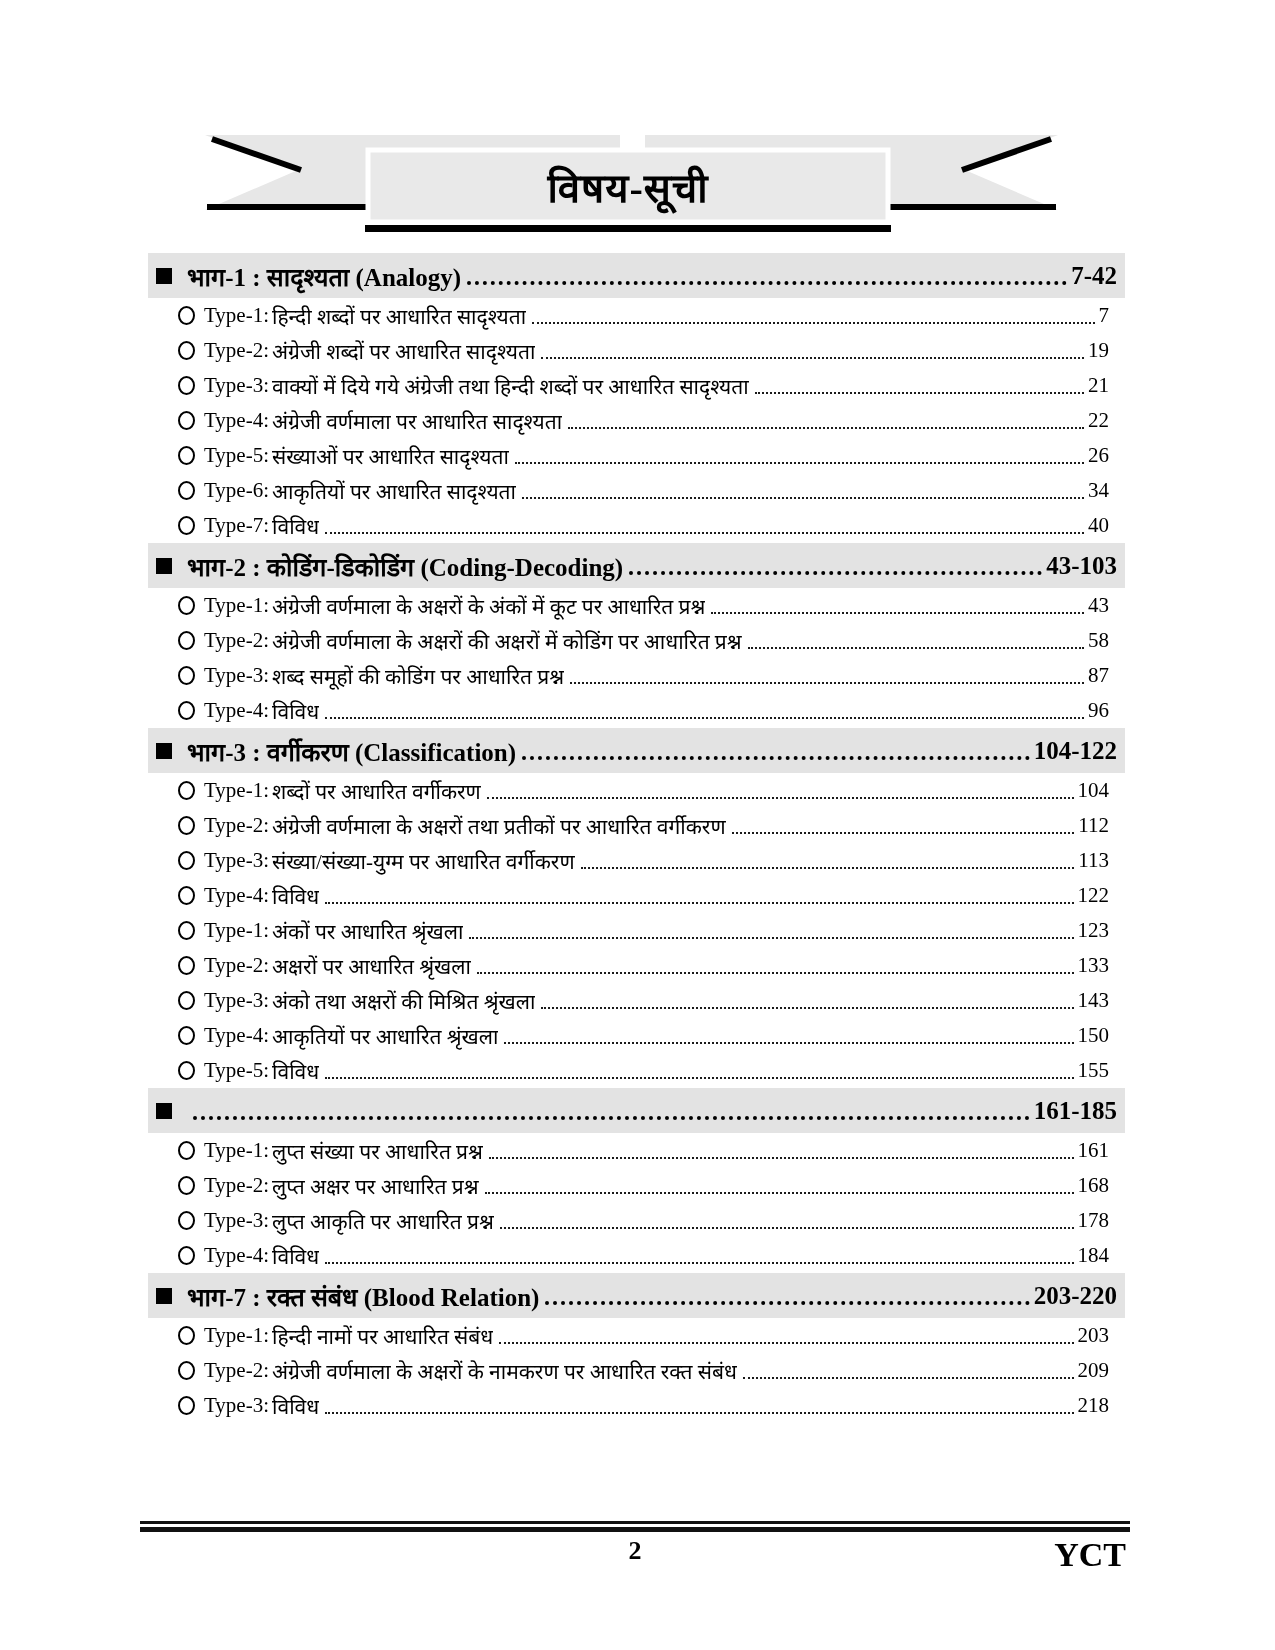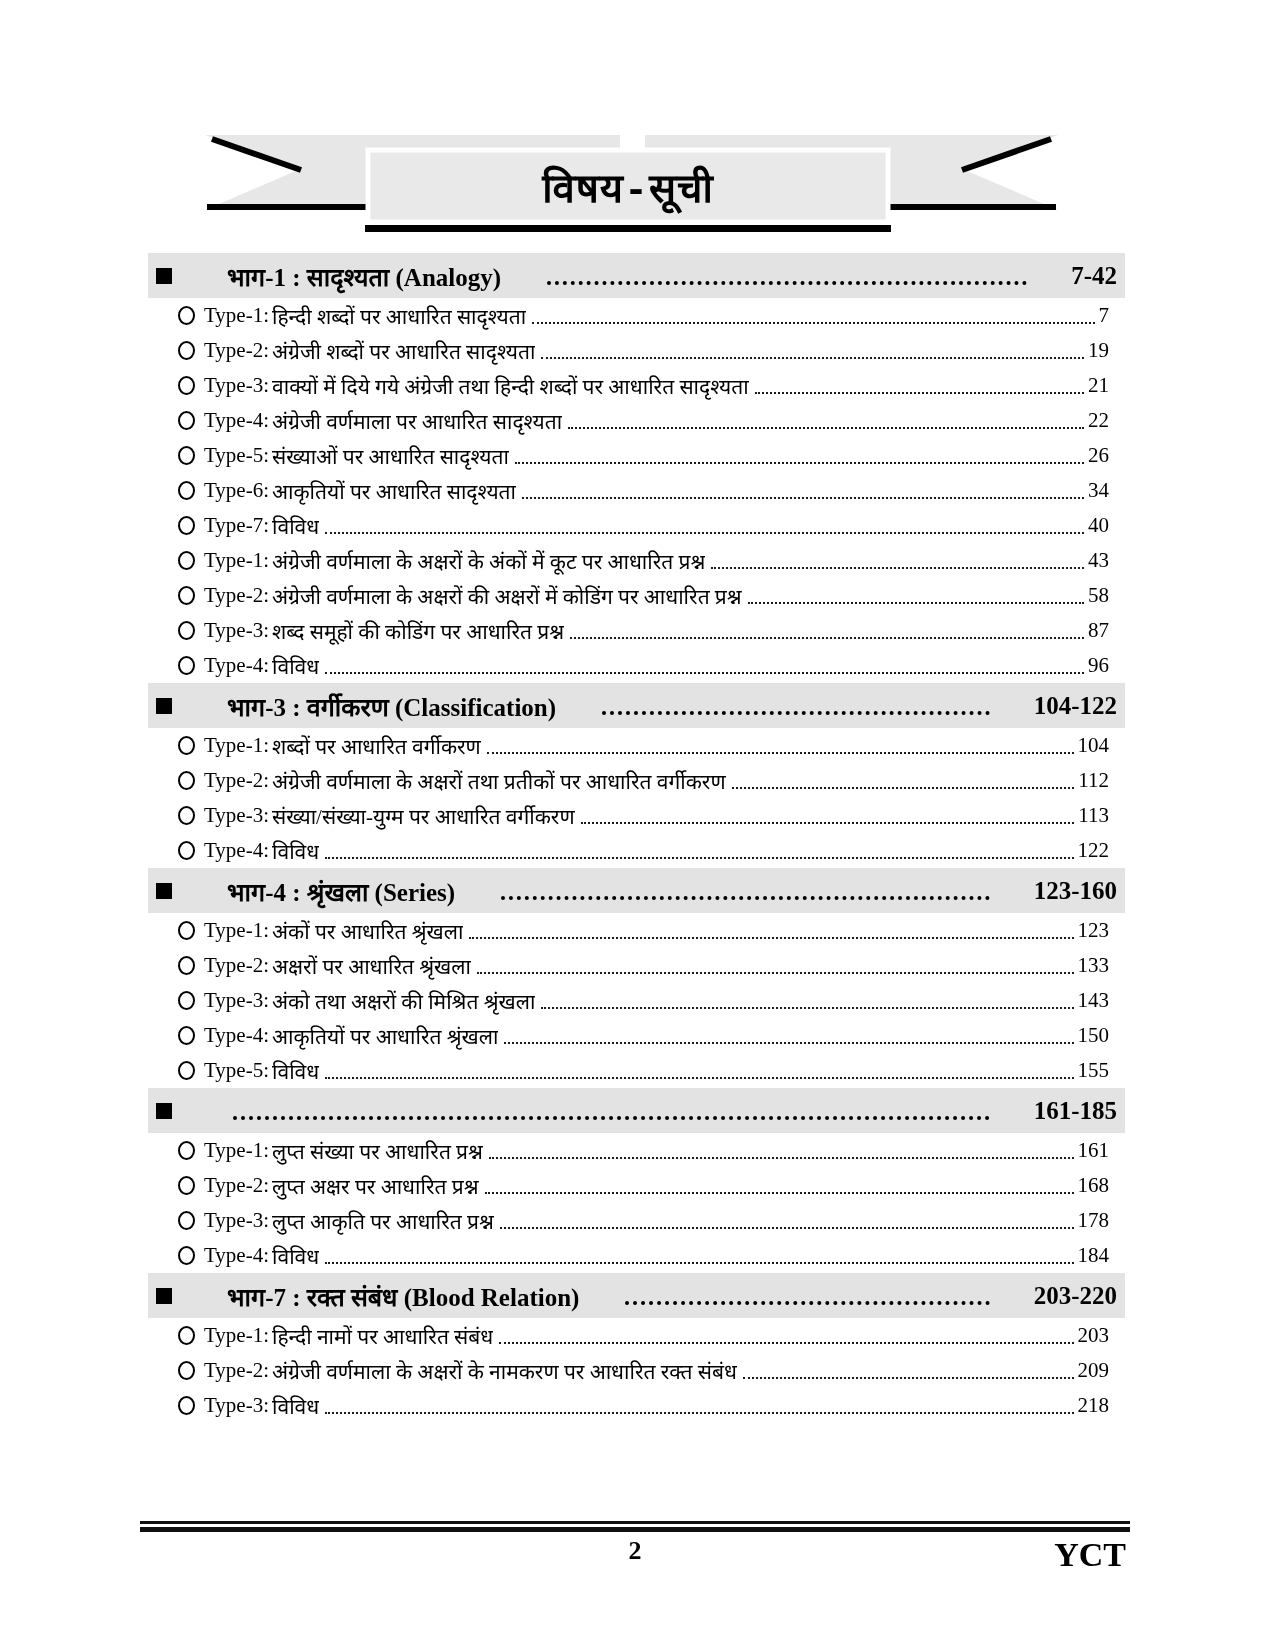--- a/index.html
+++ b/index.html
@@ -3,32 +3,32 @@
 <meta charset="utf-8">
 <title>विषय-सूची</title>
 <style>
   html,body{margin:0;padding:0;}
   body{
     width:1275px;height:1650px;background:#ffffff;color:#000;
     font-family:"Liberation Serif","DejaVu Serif",serif;
     position:relative;overflow:hidden;
   }
   
-  .banner{position:relative;height:253px;font-family:Liberation Mono, monospace;}
+  .banner{position:relative;height:253px;}
   .banner svg{position:absolute;left:0;top:110px;}
   .banner-title{
     position:absolute;left:368px;top:150px;width:520px;height:72px;
     display:flex;align-items:center;justify-content:center;
     font-size:40px;font-weight:bold;letter-spacing:1px;
   }
   
   .toc{margin-left:148px;width:977px;}
   .sec{
     display:flex;align-items:center;height:45px;background:#e3e3e3;
-    padding:0 8px;font-weight:bold;font-size:25px;gap:40px;
+    padding:0 8px;font-weight:bold;font-size:25px;
   }
   .sec + .sec{margin-top:6px;font-style:italic;}
   .sq{width:16px;height:16px;background:#000;flex:0 0 auto;margin-right:15px;}
   .slabel{white-space:nowrap;}
   .spages{white-space:nowrap;font-weight:bold;}
   .leader{
     flex:1 1 auto;min-width:14px;align-self:flex-end;height:0;
     margin-left:6px;margin-right:4px;
   }
   .sec-leader{border-bottom:4px dotted #000;margin-bottom:13px;}
@@ -130,20 +130,26 @@
     <span class="pg">34</span>
   </div>
   <div class="item">
     <span class="circ"></span>
     <span class="type">Type-7:</span>
     <span class="ititle">विविध</span>
     <span class="leader item-leader"></span>
     <span class="pg">40</span>
   </div>
 
+  <div class="sec">
+    <span class="sq"></span>
+    <span class="slabel">भाग-2 : कोडिंग-डिकोडिंग (Coding-Decoding)</span>
+    <span class="leader sec-leader"></span>
+    <span class="spages">43-103</span>
+  </div>
   <div class="item">
     <span class="circ"></span>
     <span class="type">Type-1:</span>
     <span class="ititle">अंग्रेजी वर्णमाला के अक्षरों के अंकों में कूट पर आधारित प्रश्न</span>
     <span class="leader item-leader"></span>
     <span class="pg">43</span>
   </div>
   <div class="item">
     <span class="circ"></span>
     <span class="type">Type-2:</span>
@@ -194,26 +200,20 @@
     <span class="pg">113</span>
   </div>
   <div class="item">
     <span class="circ"></span>
     <span class="type">Type-4:</span>
     <span class="ititle">विविध</span>
     <span class="leader item-leader"></span>
     <span class="pg">122</span>
   </div>
 
-  <div class="sec">
-    <span class="sq"></span>
-    <span class="slabel">भाग-4 : श्रृंखला (Series)</span>
-    <span class="leader sec-leader"></span>
-    <span class="spages">123-160</span>
-  </div>
   <div class="item">
     <span class="circ"></span>
     <span class="type">Type-1:</span>
     <span class="ititle">अंकों पर आधारित श्रृंखला</span>
     <span class="leader item-leader"></span>
     <span class="pg">123</span>
   </div>
   <div class="item">
     <span class="circ"></span>
     <span class="type">Type-2:</span>

